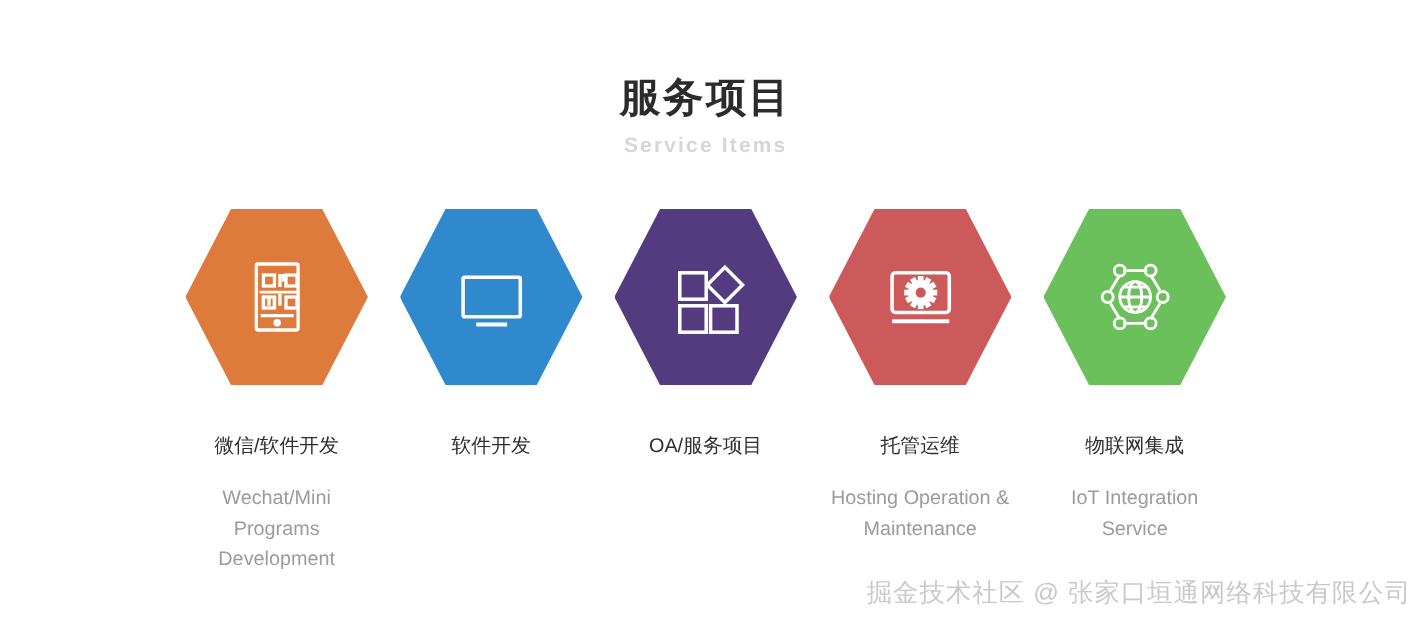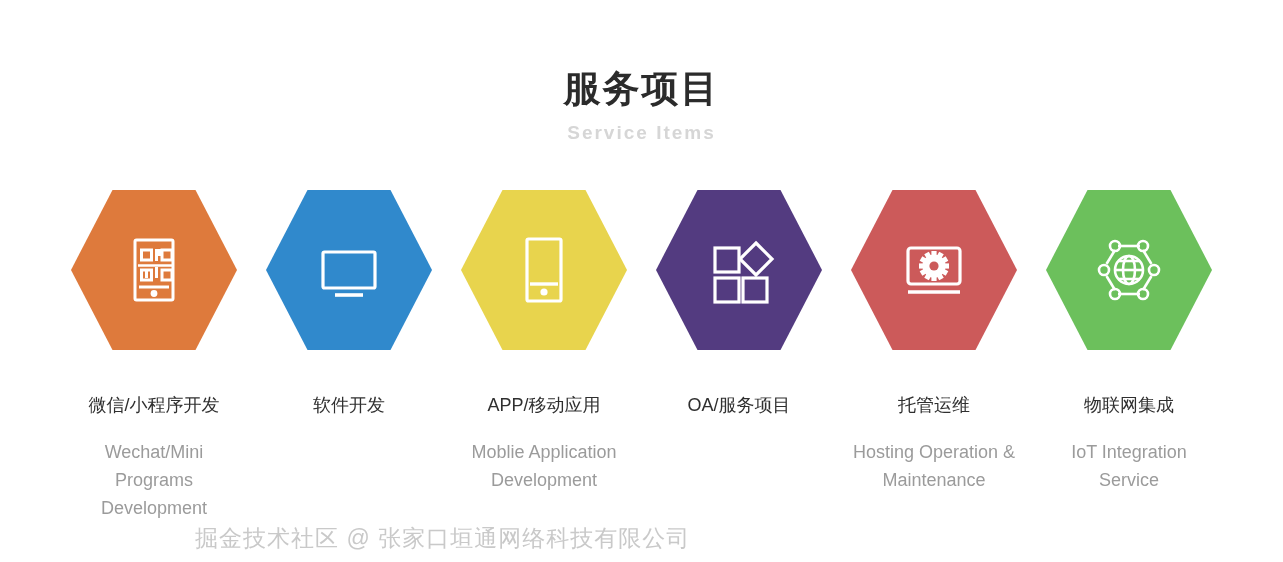--- a/index.html
+++ b/index.html
@@ -96,21 +96,21 @@
     line-height: 1.55;
     max-width: 180px;
   }
 
   
   .watermark {
     position: absolute;
     left: 0;
     right: 0;
     bottom: 8px;
-    text-align: left;
+    text-align: right;
     font-size: 23px;
     color: #c9c9c9;
     letter-spacing: 1px;
     padding-left: 195px;
     white-space: nowrap;
   }
 </style>
 </head>
 <body>
 
@@ -136,51 +136,37 @@
           <line x1="23.5" y1="35" x2="23.5" y2="47"></line>
           <line x1="28.5" y1="35" x2="28.5" y2="44"></line>
           <line x1="33.5" y1="35" x2="33.5" y2="47"></line>
           <line x1="38.5" y1="33" x2="38.5" y2="44"></line>
           <line x1="20" y1="31.5" x2="56" y2="31.5" stroke-width="2.5"></line>
           <line x1="21" y1="53" x2="51" y2="53" stroke-width="3"></line>
         </g>
         <circle cx="36" cy="59.5" r="3.4" fill="#ffffff"></circle>
       </svg>
     </div>
-    <div class="caption-cn">微信/小程序开发</div>
+    <div class="caption-cn">微信/软件开发</div>
     <div class="caption-en">Wechat/Mini Programs Development</div>
   </div>
 
   <div class="service-item">
     <div class="hex-wrap">
       <div class="hex" style="background:#3089CC"></div>
       <svg class="hex-icon" viewBox="0 0 72 72">
         <g fill="none" stroke="#ffffff" stroke-width="3.2">
           <rect x="10" y="18" width="52" height="36" rx="1.5"></rect>
           <line x1="22" y1="61" x2="50" y2="61" stroke-width="3.6"></line>
         </g>
       </svg>
     </div>
     <div class="caption-cn">软件开发</div>
   </div>
 
-  <div class="service-item">
-    <div class="hex-wrap">
-      <div class="hex" style="background:#E8D44D"></div>
-      <svg class="hex-icon" viewBox="0 0 72 72">
-        <g fill="none" stroke="#ffffff" stroke-width="3.2">
-          <rect x="19" y="5" width="34" height="62" rx="1.5"></rect>
-          <line x1="22" y1="50" x2="50" y2="50" stroke-width="3.4"></line>
-        </g>
-        <circle cx="36" cy="58" r="3.6" fill="#ffffff"></circle>
-      </svg>
-    </div>
-    <div class="caption-cn">APP/移动应用</div>
-    <div class="caption-en">Moblie Application Development</div>
-  </div>
 
   <div class="service-item">
     <div class="hex-wrap">
       <div class="hex" style="background:#533B80"></div>
       <svg class="hex-icon" viewBox="0 0 72 72">
         <g fill="none" stroke="#ffffff" stroke-width="3.2">
           <rect x="12" y="14" width="24" height="24"></rect>
           <rect x="12" y="44" width="24" height="24"></rect>
           <rect x="40" y="44" width="24" height="24"></rect>
           <polygon points="53,9 69,25 53,41 37,25"></polygon>

